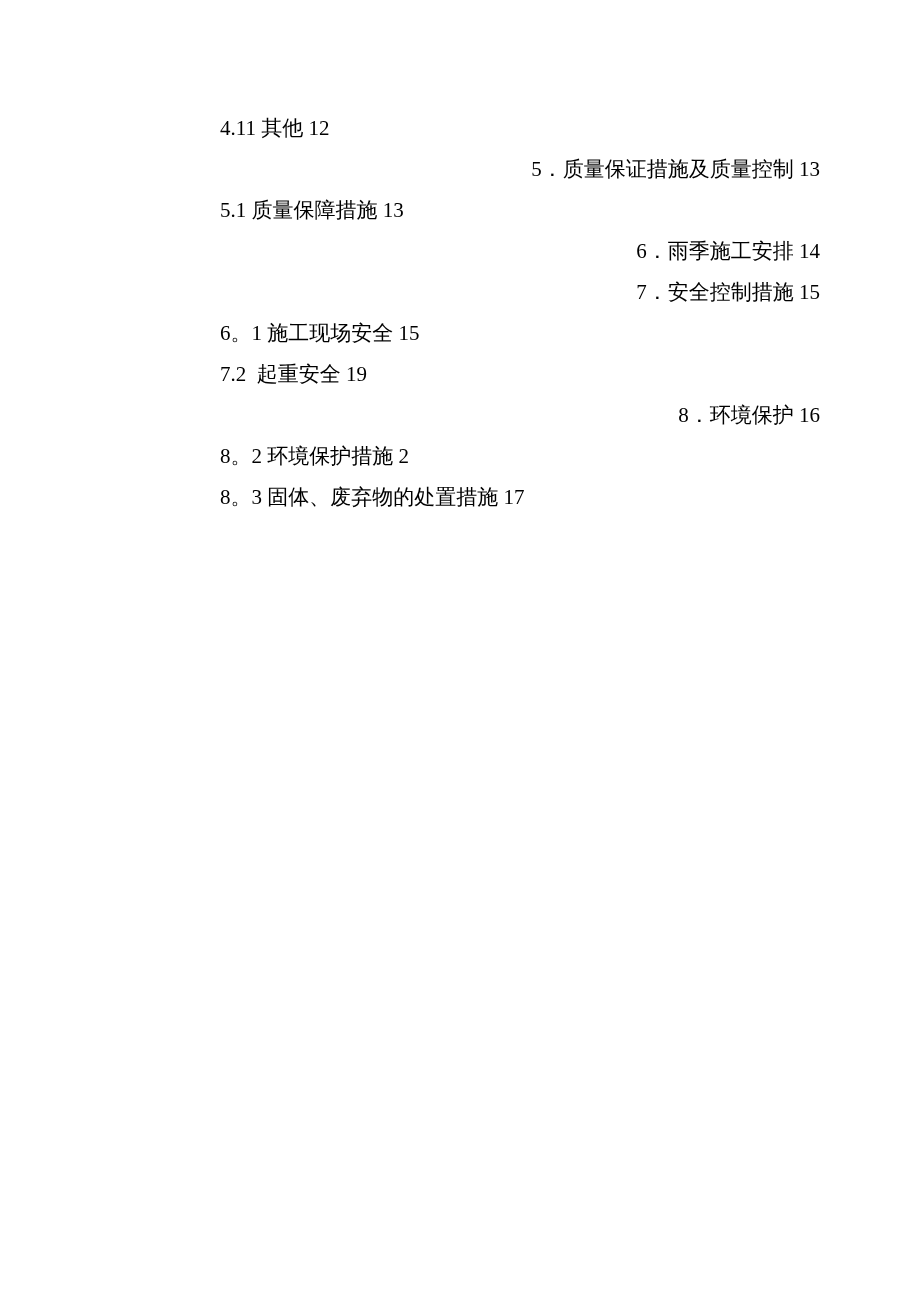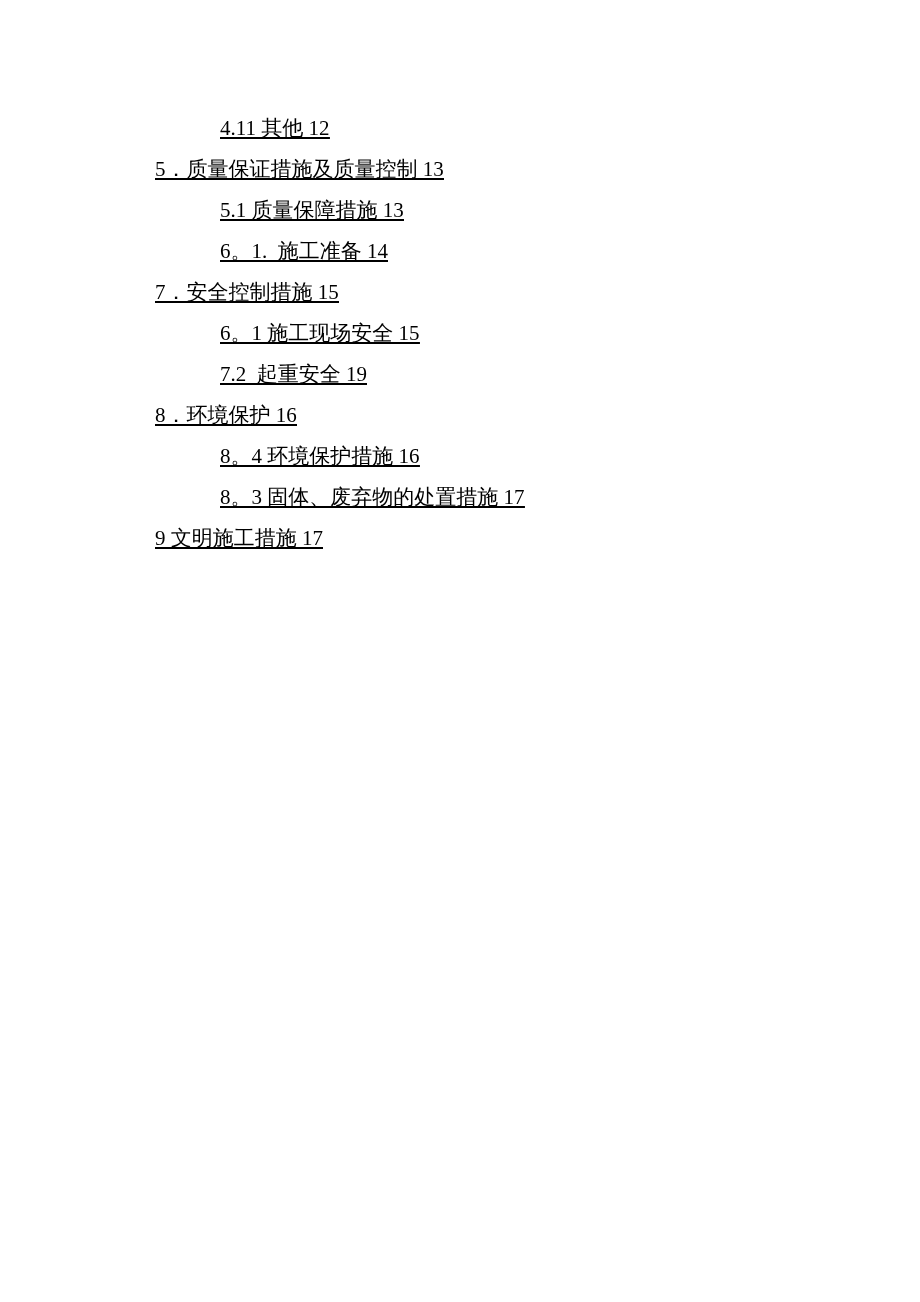--- a/index.html
+++ b/index.html
@@ -1,41 +1,40 @@
 <!DOCTYPE html>
 <html><head>
   <meta charset="utf-8">
   <style>
-    * { margin: 0; padding: 0; box-sizing: border-box; text-decoration: underline; }
+    * { margin: 0; padding: 0; box-sizing: border-box; }
     body {
       width: 920px;
       height: 1302px;
       background: #ffffff;
       font-family: "SimSun", "宋体", serif;
       color: #000000;
       padding-top: 108px;
       padding-left: 155px;
       padding-right: 100px;
     }
     .toc-line {
       font-size: 21px;
       line-height: 41px;
       white-space: pre;
     }
     .indent-1 { padding-left: 65px; }
-    .indent-0 { padding-left: 0; }
+    .indent-0 { padding-left: 0; text-align: right; }
   </style>
 </head>
 <body>
 
 <div>
   <div class="toc-line indent-1">4.11 其他 12</div>
   <div class="toc-line indent-0">5．质量保证措施及质量控制 13</div>
   <div class="toc-line indent-1">5.1 质量保障措施 13</div>
-  <div class="toc-line indent-1">6。1.  施工准备 14</div>
+  <div class="toc-line indent-0">6．雨季施工安排 14</div>
   <div class="toc-line indent-0">7．安全控制措施 15</div>
   <div class="toc-line indent-1">6。1 施工现场安全 15</div>
   <div class="toc-line indent-1">7.2  起重安全 19</div>
   <div class="toc-line indent-0">8．环境保护 16</div>
-  <div class="toc-line indent-1">8。4 环境保护措施 16</div>
+  <div class="toc-line indent-1">8。2 环境保护措施 2</div>
   <div class="toc-line indent-1">8。3 固体、废弃物的处置措施 17</div>
-  <div class="toc-line indent-0">9 文明施工措施 17</div>
 </div>
 
 </body></html>

